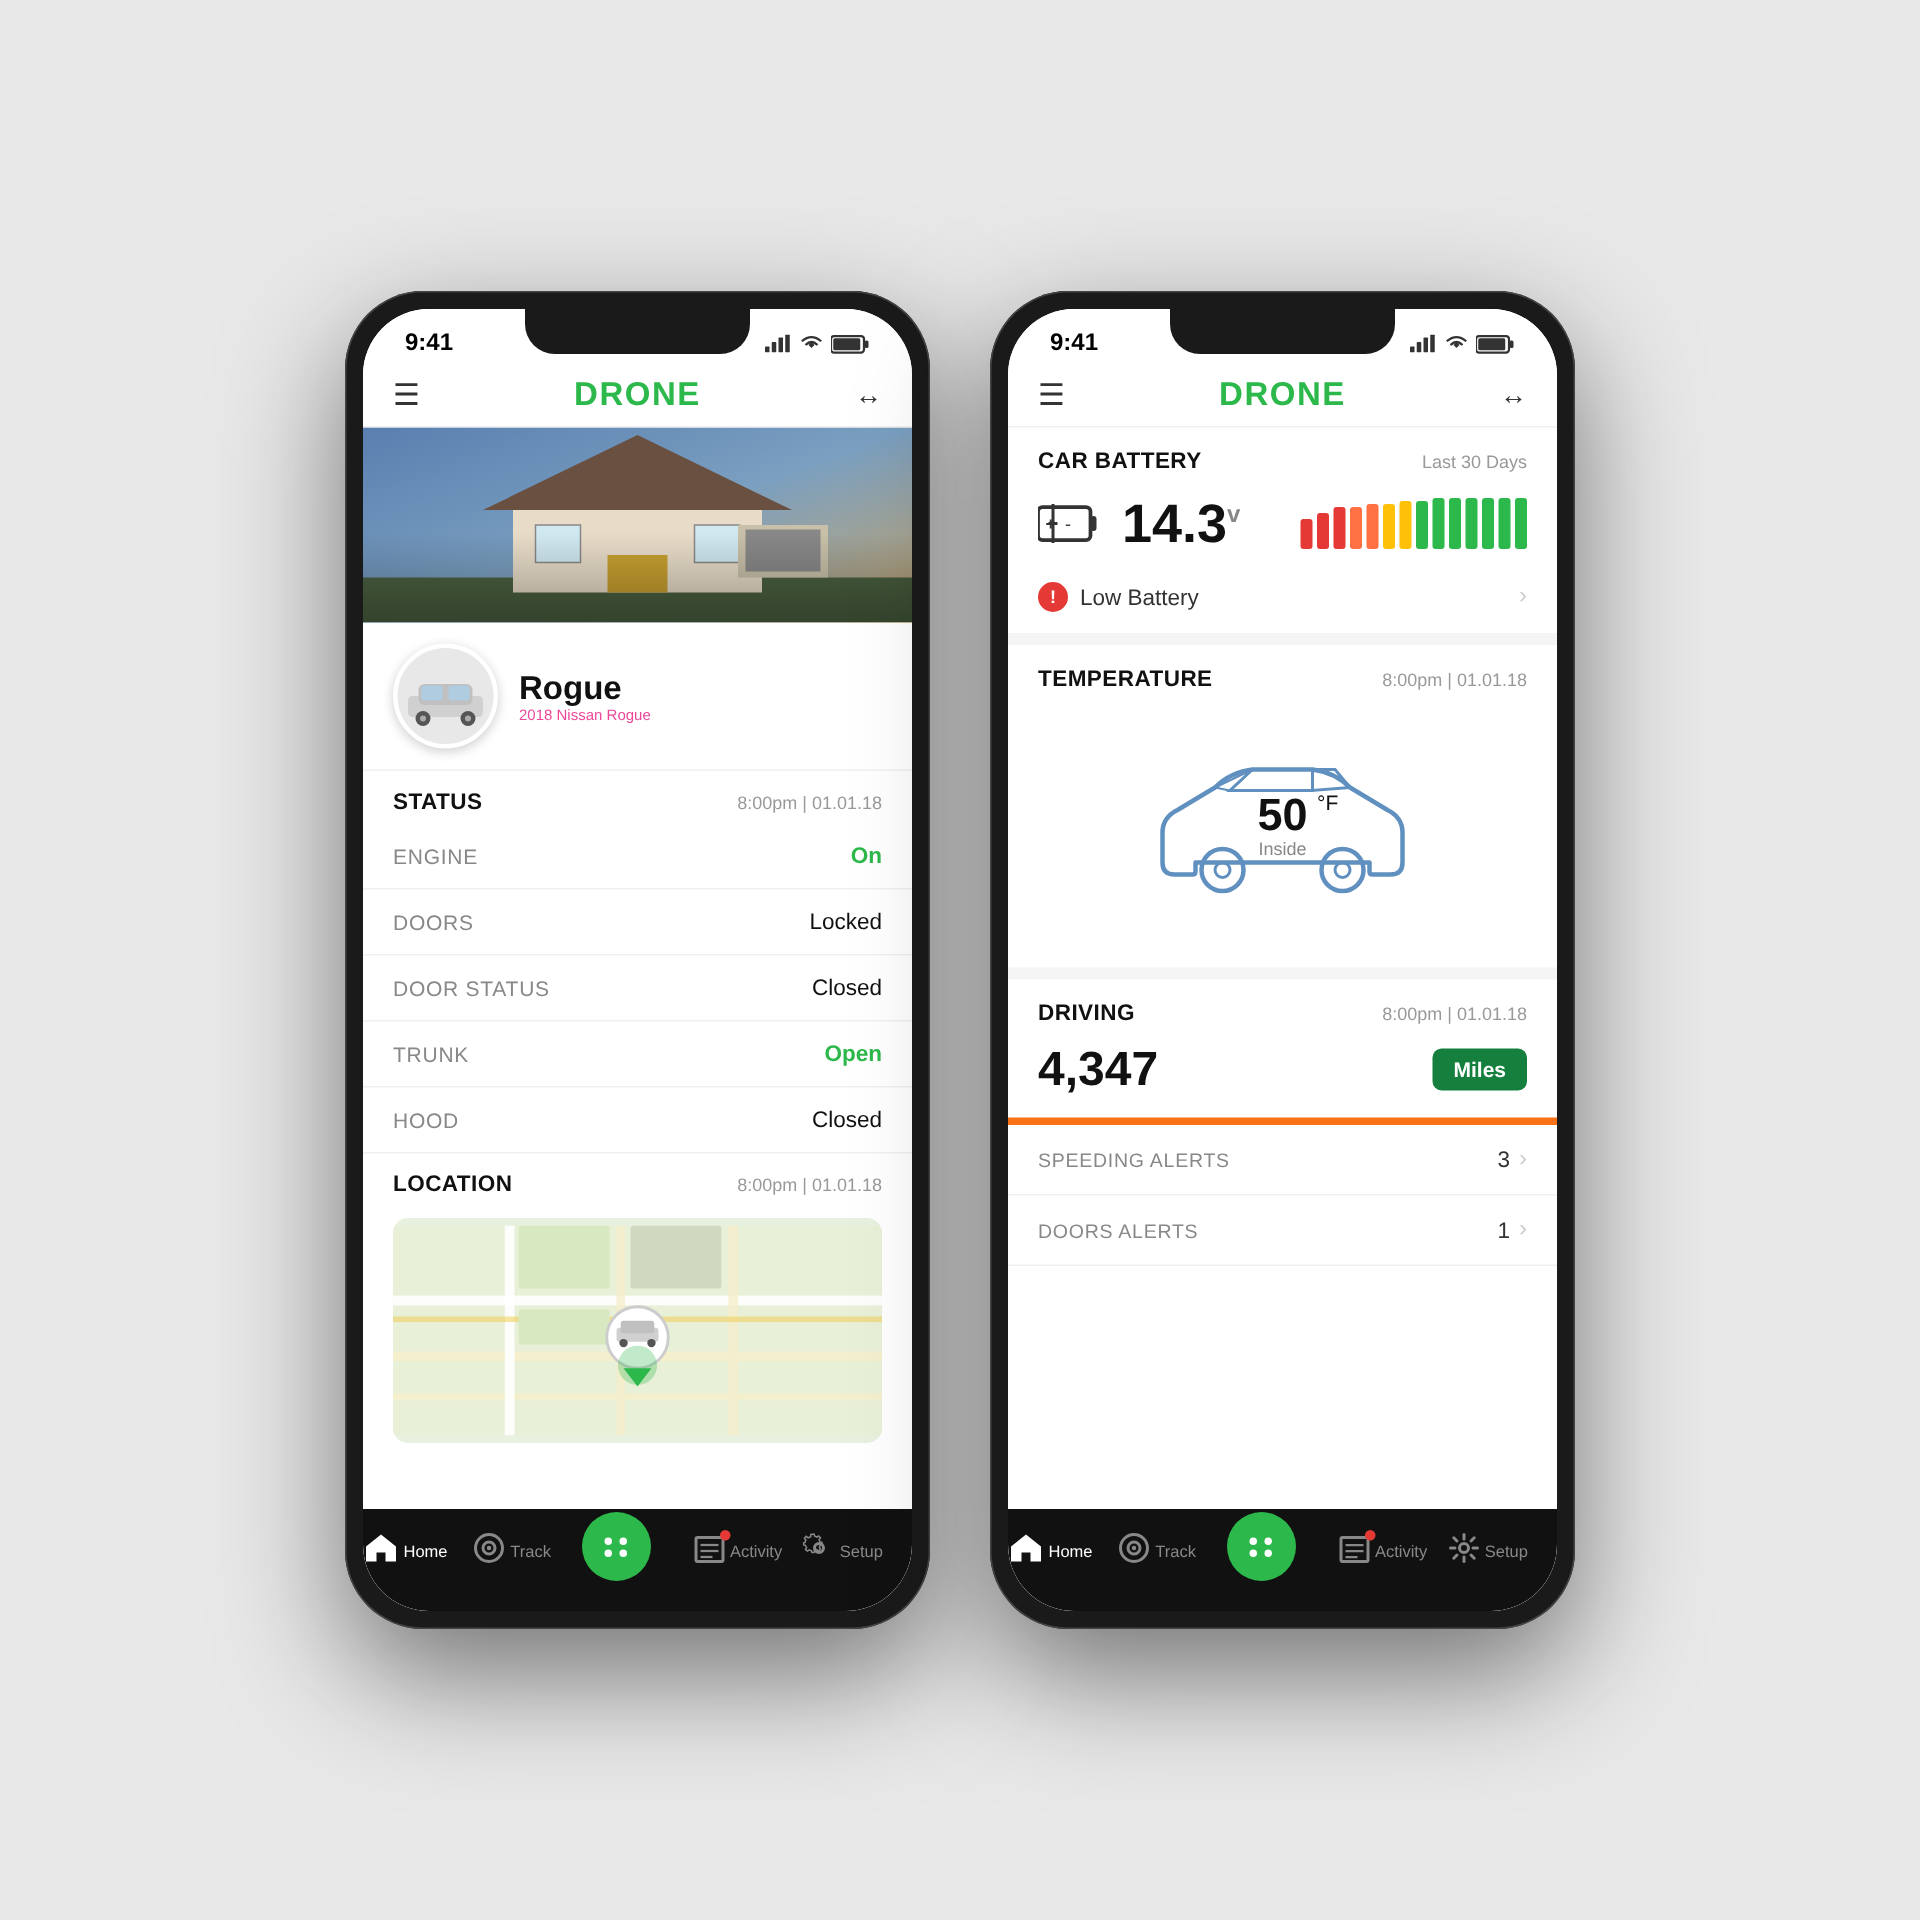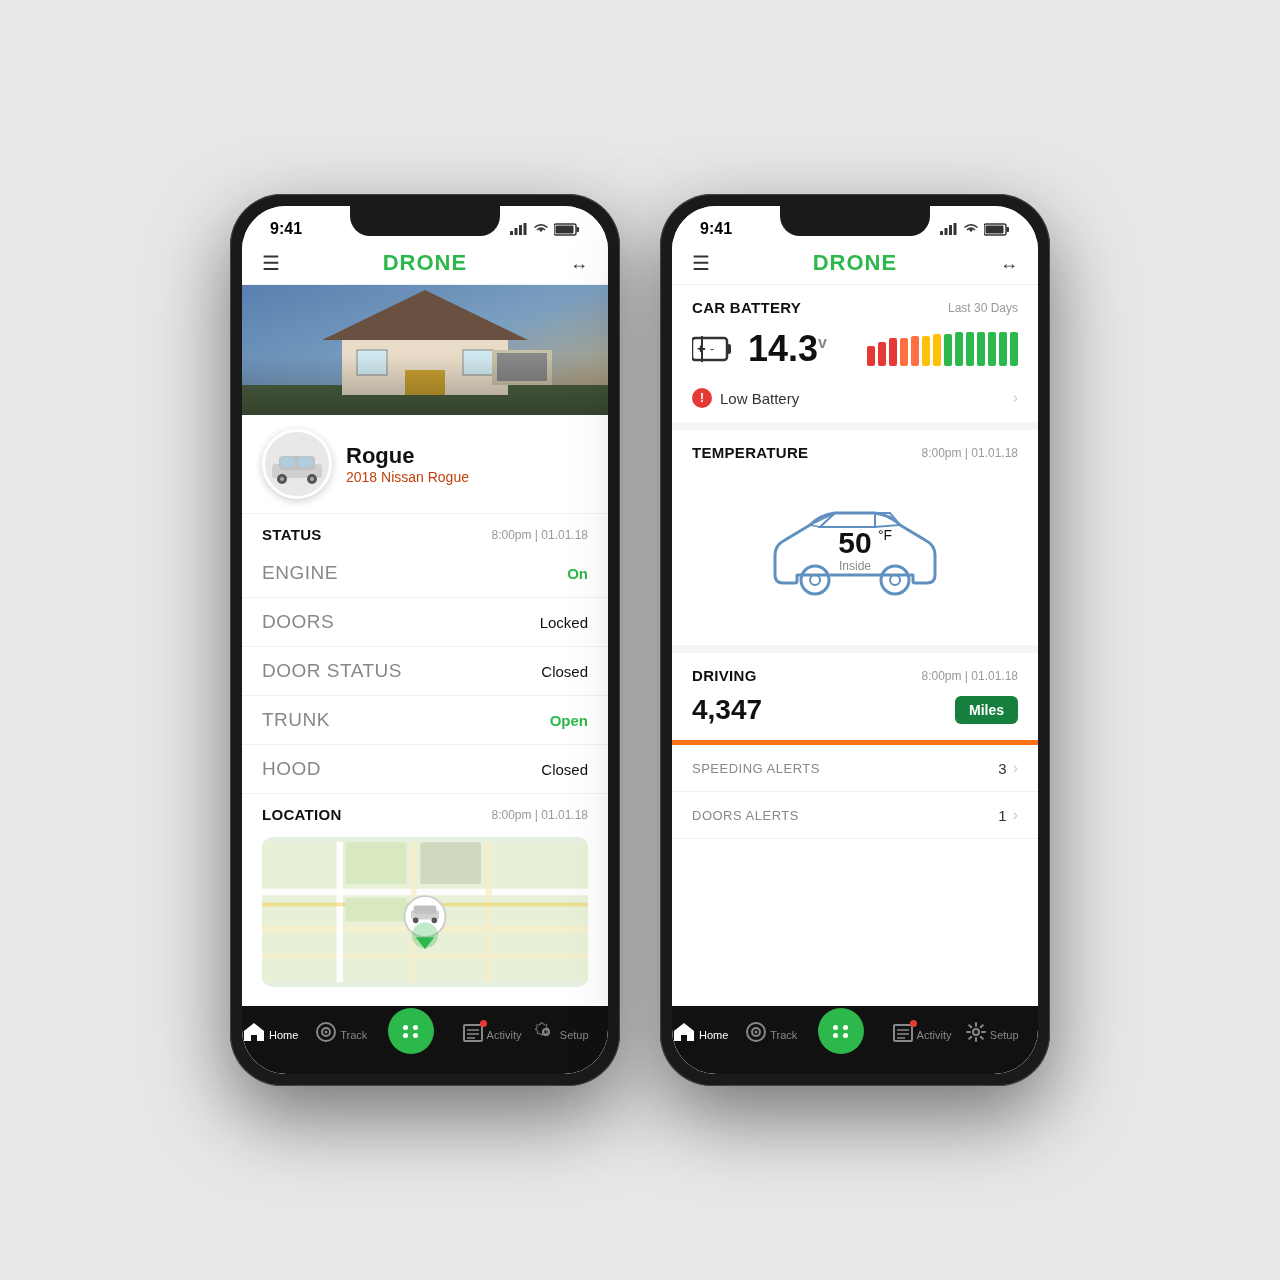--- a/index.html
+++ b/index.html
@@ -110,37 +110,37 @@
       border-radius: 50%;
       background: #e8e8e8;
       border: 3px solid #fff;
       box-shadow: 0 2px 8px rgba(0,0,0,0.2);
       display: flex;
       align-items: center;
       justify-content: center;
       overflow: hidden;
     }
     .vehicle-info h2 { font-size: 22px; font-weight: 700; color: #111; }
-    .vehicle-info p { font-size: 14px; color: #c2410c; }
+    .vehicle-info p { font-size: 10px; color: #ec4899; }
     .section-header {
       display: flex;
       justify-content: space-between;
       align-items: center;
       padding: 12px 20px 6px;
     }
     .section-title { font-size: 15px; font-weight: 800; color: #111; letter-spacing: 0.3px; }
     .section-time { font-size: 12px; color: #999; }
     .status-row {
       display: flex;
       justify-content: space-between;
       align-items: center;
       padding: 13px 20px;
       border-bottom: 1px solid #f0f0f0;
     }
-    .status-label { font-size: 19px; color: #888; letter-spacing: 0.5px; font-weight: 500; }
+    .status-label { font-size: 14px; color: #888; letter-spacing: 0.5px; font-weight: 500; }
     .status-value { font-size: 15px; font-weight: 500; color: #111; }
     .status-value.green { color: #2db84b; font-weight: 600; }
     .map-container {
       margin: 8px 20px;
       height: 150px;
       border-radius: 10px;
       overflow: hidden;
       background: #e8f0e0;
       position: relative;
     }
@@ -255,21 +255,21 @@
     .driving-section {
       padding: 14px 20px;
       border-bottom: 5px solid #f97316;
     }
     .miles-row {
       display: flex;
       align-items: center;
       justify-content: space-between;
       margin-top: 6px;
     }
-    .miles-count { font-size: 28px; font-weight: 700; color: #111; }
+    .miles-count { font-size: 32px; font-weight: 700; color: #111; }
     .miles-btn {
       background: #15803d;
       color: #fff;
       border-radius: 6px;
       padding: 6px 14px;
       font-size: 14px;
       font-weight: 600;
     }
     .alert-row {
       display: flex;

